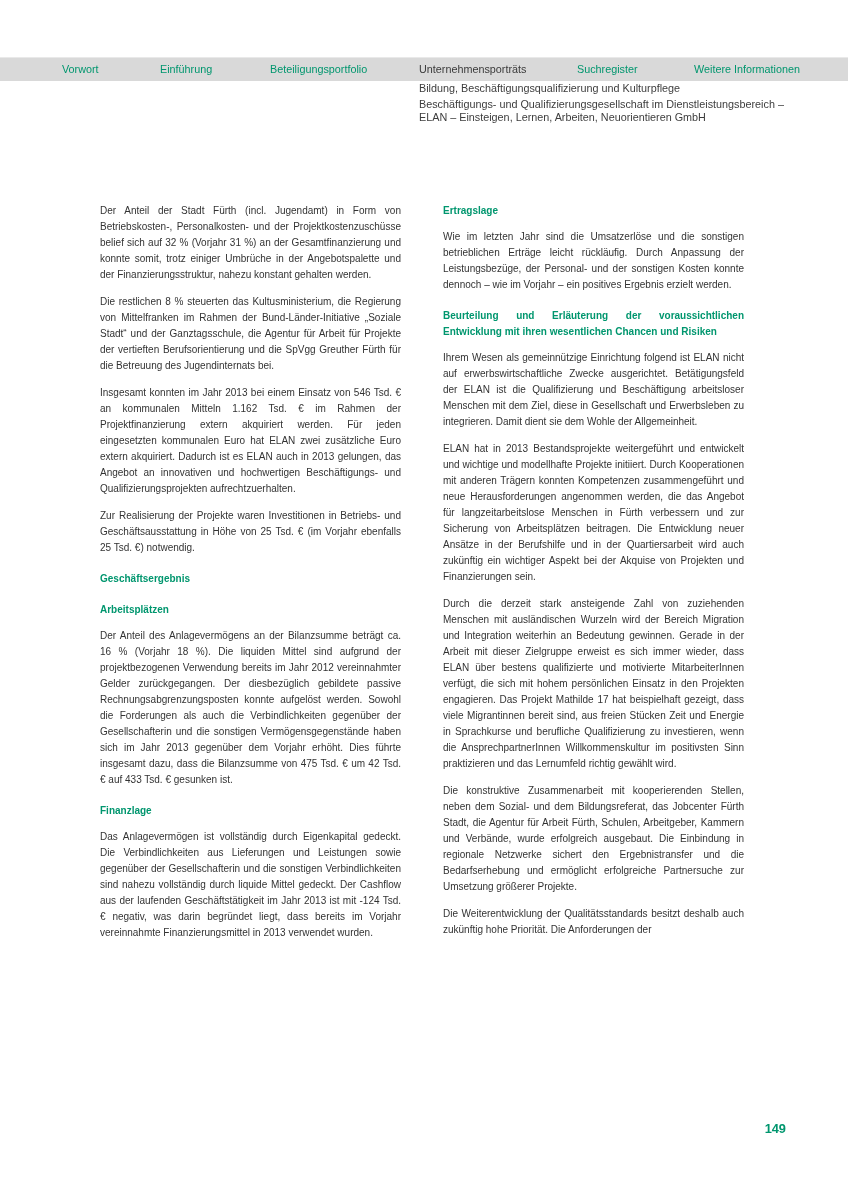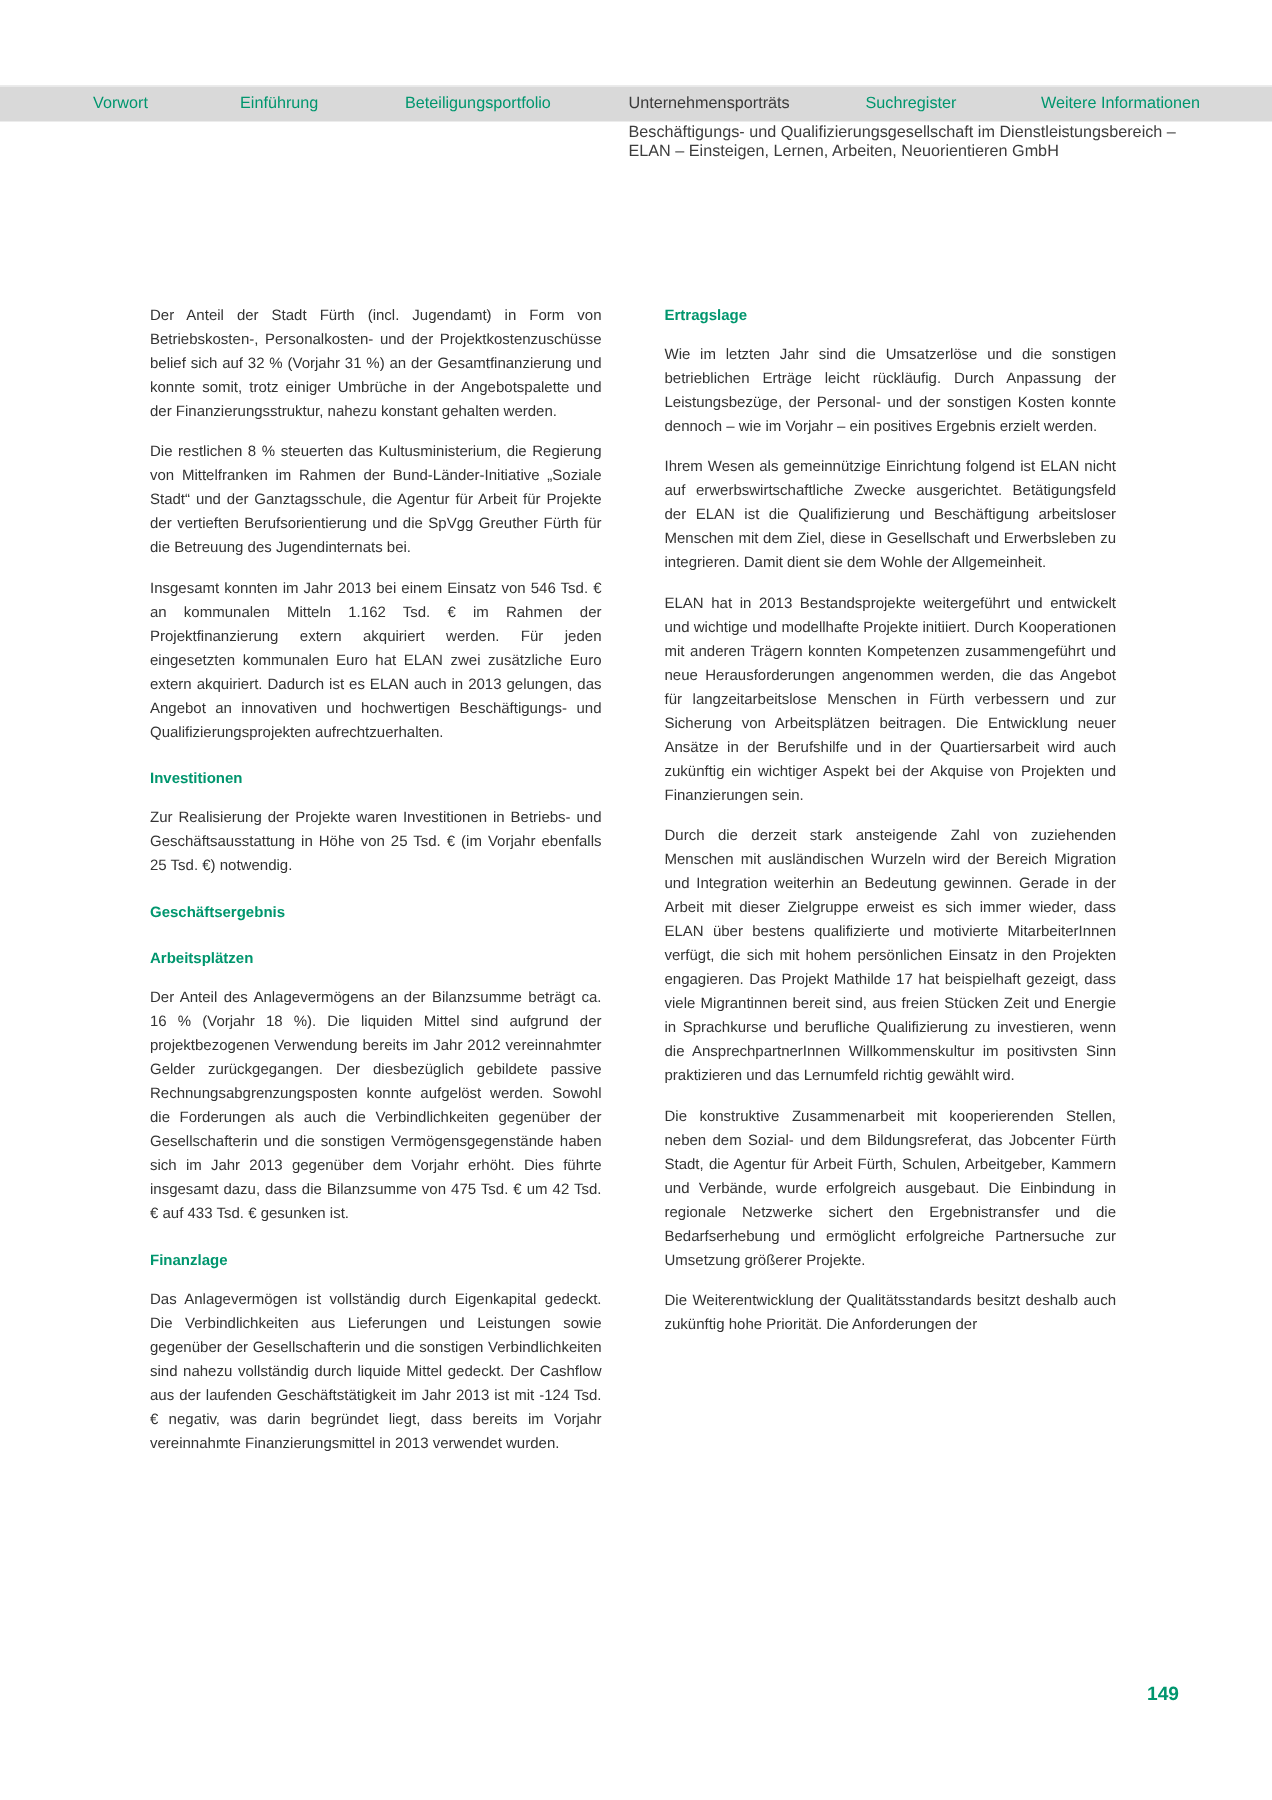--- a/index.html
+++ b/index.html
@@ -79,38 +79,39 @@
   <div class="nav-bar">
       <span class="nav-item">Vorwort</span>
       <span class="nav-item">Einführung</span>
       <span class="nav-item">Beteiligungsportfolio</span>
       <span class="nav-item active">Unternehmensporträts</span>
       <span class="nav-item">Suchregister</span>
       <span class="nav-item">Weitere Informationen</span>
     </div>
 
   <div class="breadcrumbs">
+    <div class="crumb-line1">Bildung, Beschäftigungsqualifizierung und Kulturpflege</div>
     <div class="crumb-line2">Beschäftigungs- und Qualifizierungsgesellschaft im Dienstleistungsbereich – ELAN – Einsteigen, Lernen, Arbeiten, Neuorientieren GmbH</div>
   </div>
 
   <div class="column col-left">
       <div class="col-para">Der Anteil der Stadt Fürth (incl. Jugendamt) in Form von Betriebskosten-, Personalkosten- und der Projektkostenzuschüsse belief sich auf 32 % (Vorjahr 31 %) an der Gesamtfinanzierung und konnte somit, trotz einiger Umbrüche in der Angebotspalette und der Finanzierungsstruktur, nahezu konstant gehalten werden.</div>
       <div class="col-para">Die restlichen 8 % steuerten das Kultusministerium, die Regierung von Mittelfranken im Rahmen der Bund-Länder-Initiative „Soziale Stadt“ und der Ganztagsschule, die Agentur für Arbeit für Projekte der vertieften Berufsorientierung und die SpVgg Greuther Fürth für die Betreuung des Jugendinternats bei.</div>
       <div class="col-para">Insgesamt konnten im Jahr 2013 bei einem Einsatz von 546 Tsd. € an kommunalen Mitteln 1.162 Tsd. € im Rahmen der Projektfinanzierung extern akquiriert werden. Für jeden eingesetzten kommunalen Euro hat ELAN zwei zusätzliche Euro extern akquiriert. Dadurch ist es ELAN auch in 2013 gelungen, das Angebot an innovativen und hochwertigen Beschäftigungs- und Qualifizierungsprojekten aufrechtzuerhalten.</div>
-      <div class="col-heading">Investitionen</div>
       <div class="col-para">Zur Realisierung der Projekte waren Investitionen in Betriebs- und Geschäftsausstattung in Höhe von 25 Tsd. € (im Vorjahr ebenfalls 25 Tsd. €) notwendig.</div>
       <div class="col-heading">Geschäftsergebnis</div>
       <div class="col-heading">Arbeitsplätzen</div>
       <div class="col-para">Der Anteil des Anlagevermögens an der Bilanzsumme beträgt ca. 16 % (Vorjahr 18 %). Die liquiden Mittel sind aufgrund der projektbezogenen Verwendung bereits im Jahr 2012 vereinnahmter Gelder zurückgegangen. Der diesbezüglich gebildete passive Rechnungsabgrenzungsposten konnte aufgelöst werden. Sowohl die Forderungen als auch die Verbindlichkeiten gegenüber der Gesellschafterin und die sonstigen Vermögensgegenstände haben sich im Jahr 2013 gegenüber dem Vorjahr erhöht. Dies führte insgesamt dazu, dass die Bilanzsumme von 475 Tsd. € um 42 Tsd. € auf 433 Tsd. € gesunken ist.</div>
       <div class="col-heading">Finanzlage</div>
       <div class="col-para">Das Anlagevermögen ist vollständig durch Eigenkapital gedeckt. Die Verbindlichkeiten aus Lieferungen und Leistungen sowie gegenüber der Gesellschafterin und die sonstigen Verbindlichkeiten sind nahezu vollständig durch liquide Mittel gedeckt. Der Cashflow aus der laufenden Geschäftstätigkeit im Jahr 2013 ist mit -124 Tsd. € negativ, was darin begründet liegt, dass bereits im Vorjahr vereinnahmte Finanzierungsmittel in 2013 verwendet wurden.</div>
     </div>
   <div class="column col-right">
       <div class="col-heading">Ertragslage</div>
       <div class="col-para">Wie im letzten Jahr sind die Umsatzerlöse und die sonstigen betrieblichen Erträge leicht rückläufig. Durch Anpassung der Leistungsbezüge, der Personal- und der sonstigen Kosten konnte dennoch – wie im Vorjahr – ein positives Ergebnis erzielt werden.</div>
+      <div class="col-heading">Beurteilung und Erläuterung der voraussichtlichen Entwicklung mit ihren wesentlichen Chancen und Risiken</div>
       <div class="col-para">Ihrem Wesen als gemeinnützige Einrichtung folgend ist ELAN nicht auf erwerbswirtschaftliche Zwecke ausgerichtet. Betätigungsfeld der ELAN ist die Qualifizierung und Beschäftigung arbeitsloser Menschen mit dem Ziel, diese in Gesellschaft und Erwerbsleben zu integrieren. Damit dient sie dem Wohle der Allgemeinheit.</div>
       <div class="col-para">ELAN hat in 2013 Bestandsprojekte weitergeführt und entwickelt und wichtige und modellhafte Projekte initiiert. Durch Kooperationen mit anderen Trägern konnten Kompetenzen zusammengeführt und neue Herausforderungen angenommen werden, die das Angebot für langzeitarbeitslose Menschen in Fürth verbessern und zur Sicherung von Arbeitsplätzen beitragen. Die Entwicklung neuer Ansätze in der Berufshilfe und in der Quartiersarbeit wird auch zukünftig ein wichtiger Aspekt bei der Akquise von Projekten und Finanzierungen sein.</div>
       <div class="col-para">Durch die derzeit stark ansteigende Zahl von zuziehenden Menschen mit ausländischen Wurzeln wird der Bereich Migration und Integration weiterhin an Bedeutung gewinnen. Gerade in der Arbeit mit dieser Zielgruppe erweist es sich immer wieder, dass ELAN über bestens qualifizierte und motivierte MitarbeiterInnen verfügt, die sich mit hohem persönlichen Einsatz in den Projekten engagieren. Das Projekt Mathilde 17 hat beispielhaft gezeigt, dass viele Migrantinnen bereit sind, aus freien Stücken Zeit und Energie in Sprachkurse und berufliche Qualifizierung zu investieren, wenn die AnsprechpartnerInnen Willkommenskultur im positivsten Sinn praktizieren und das Lernumfeld richtig gewählt wird.</div>
       <div class="col-para">Die konstruktive Zusammenarbeit mit kooperierenden Stellen, neben dem Sozial- und dem Bildungsreferat, das Jobcenter Fürth Stadt, die Agentur für Arbeit Fürth, Schulen, Arbeitgeber, Kammern und Verbände, wurde erfolgreich ausgebaut. Die Einbindung in regionale Netzwerke sichert den Ergebnistransfer und die Bedarfserhebung und ermöglicht erfolgreiche Partnersuche zur Umsetzung größerer Projekte.</div>
       <div class="col-para">Die Weiterentwicklung der Qualitätsstandards besitzt deshalb auch zukünftig hohe Priorität. Die Anforderungen der</div>
     </div>
 
   <div class="page-number">149</div>
 
 </div>

